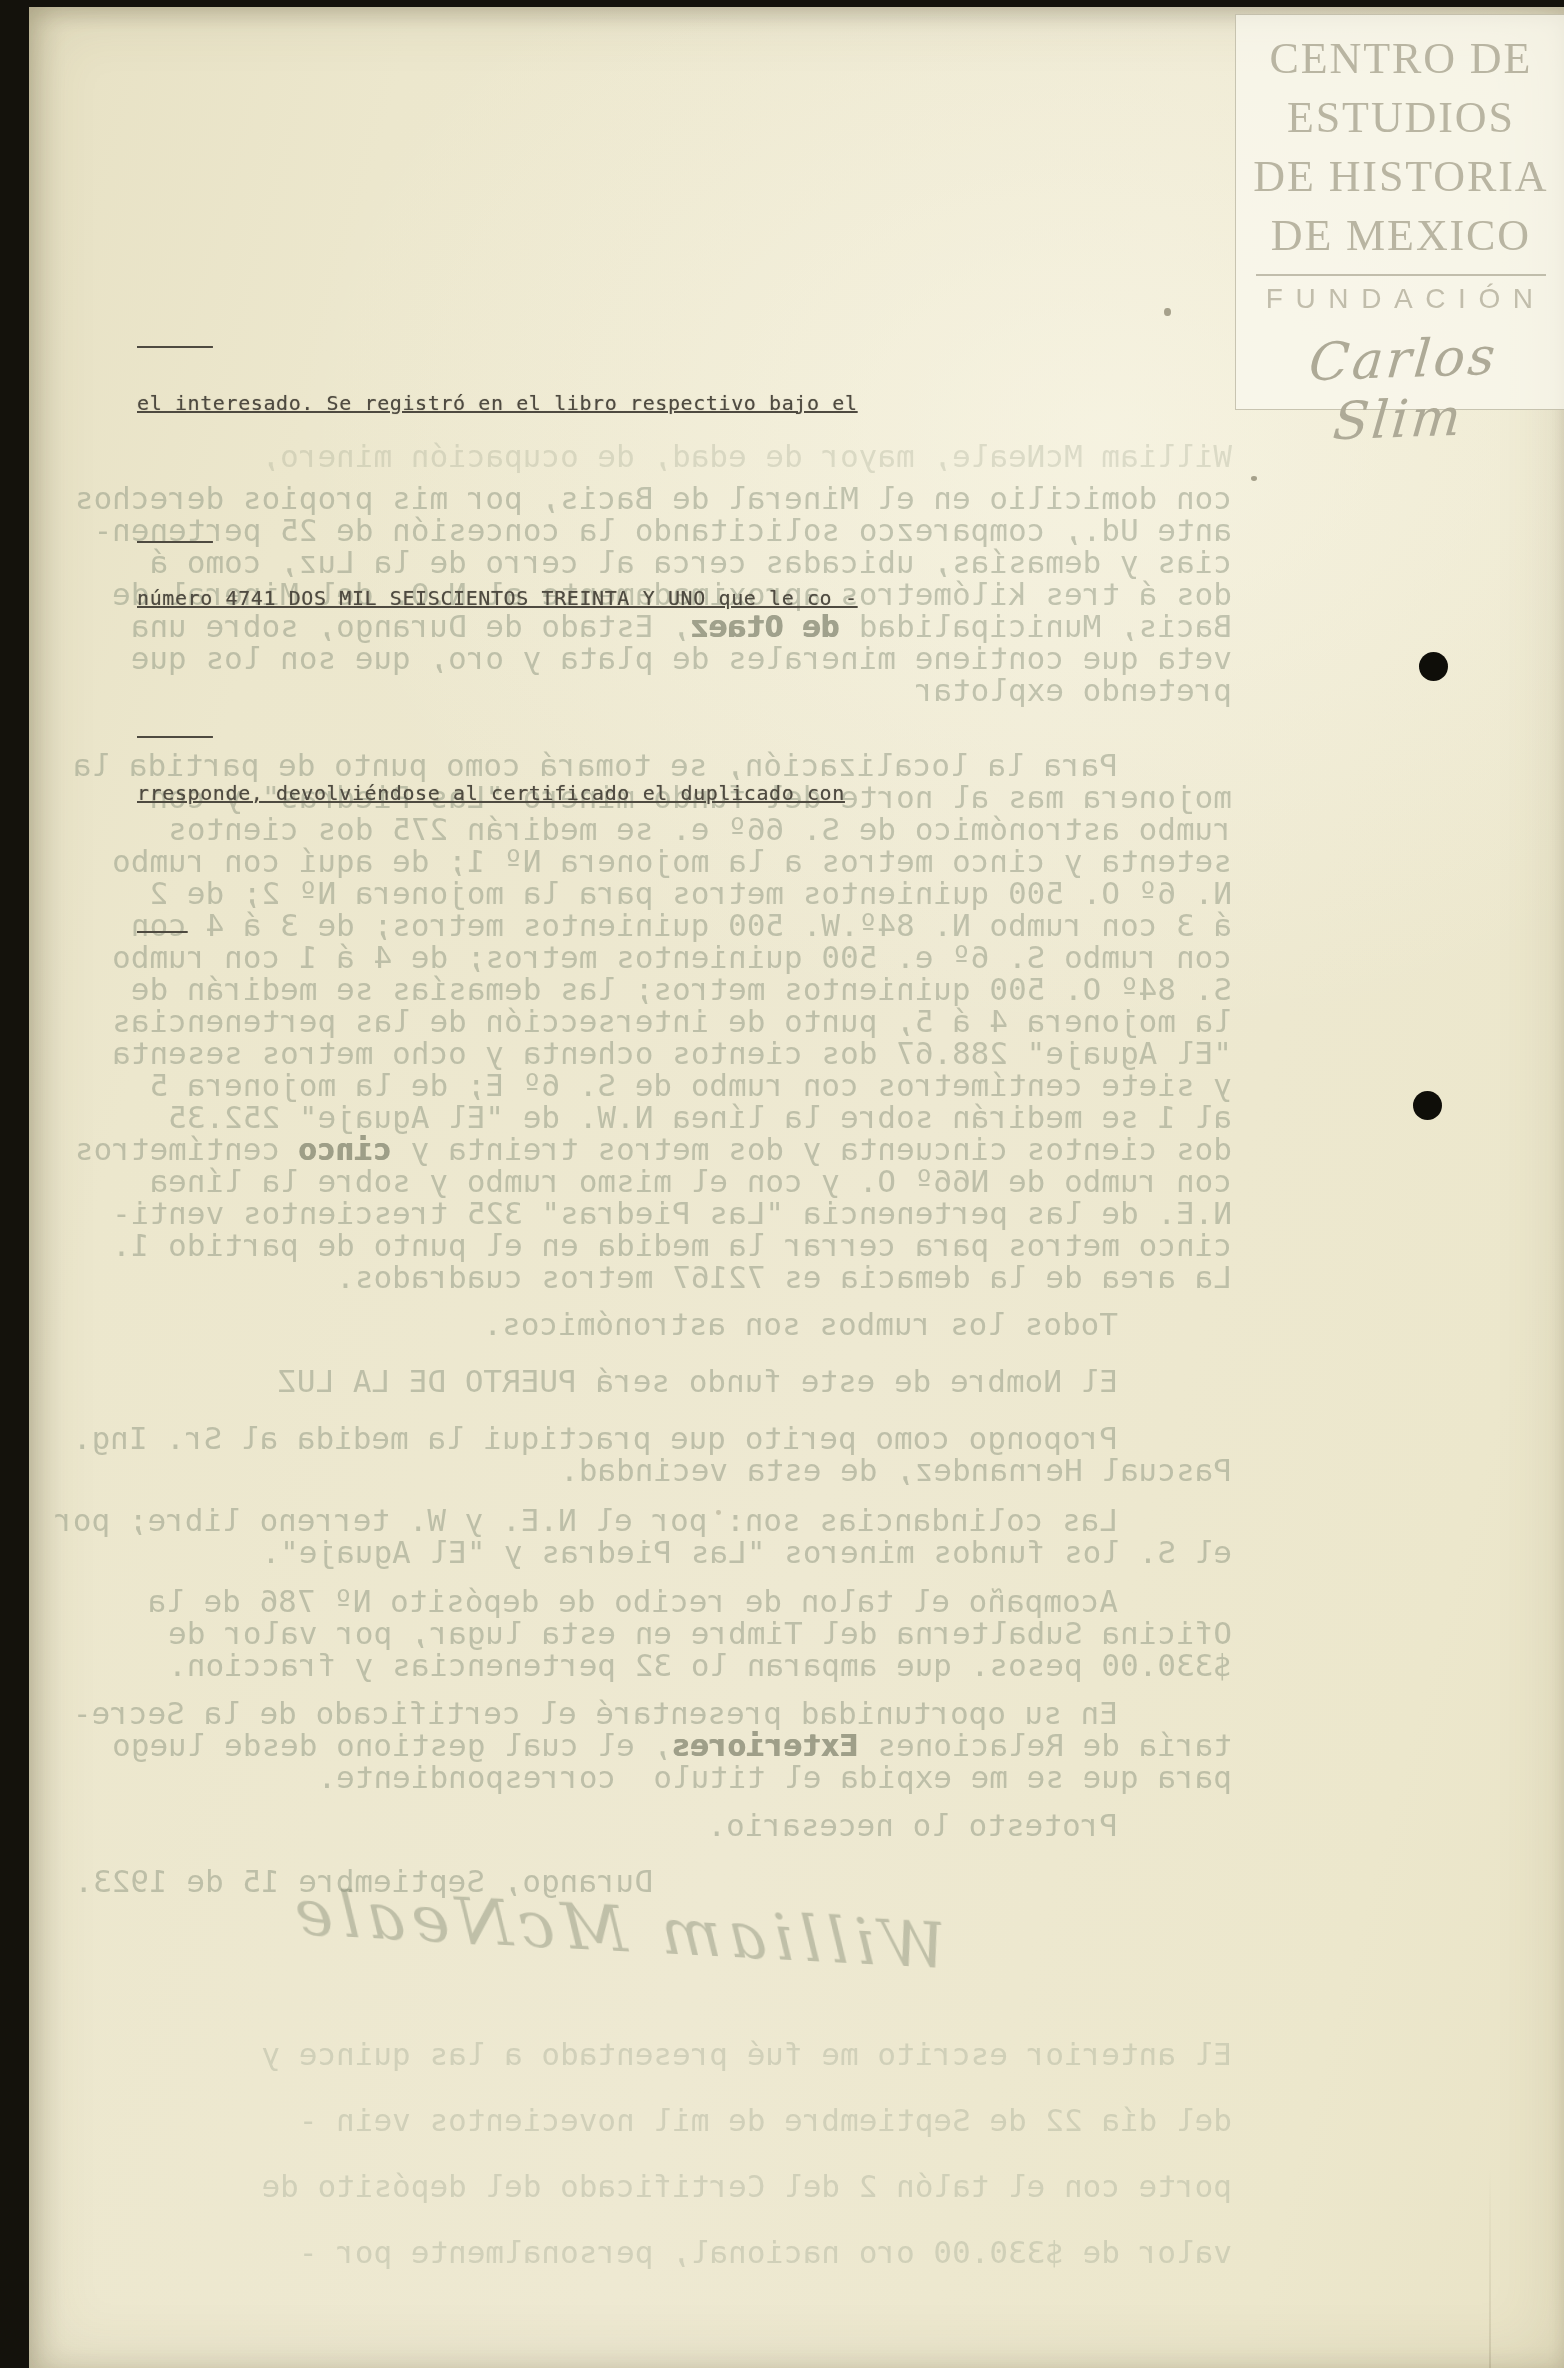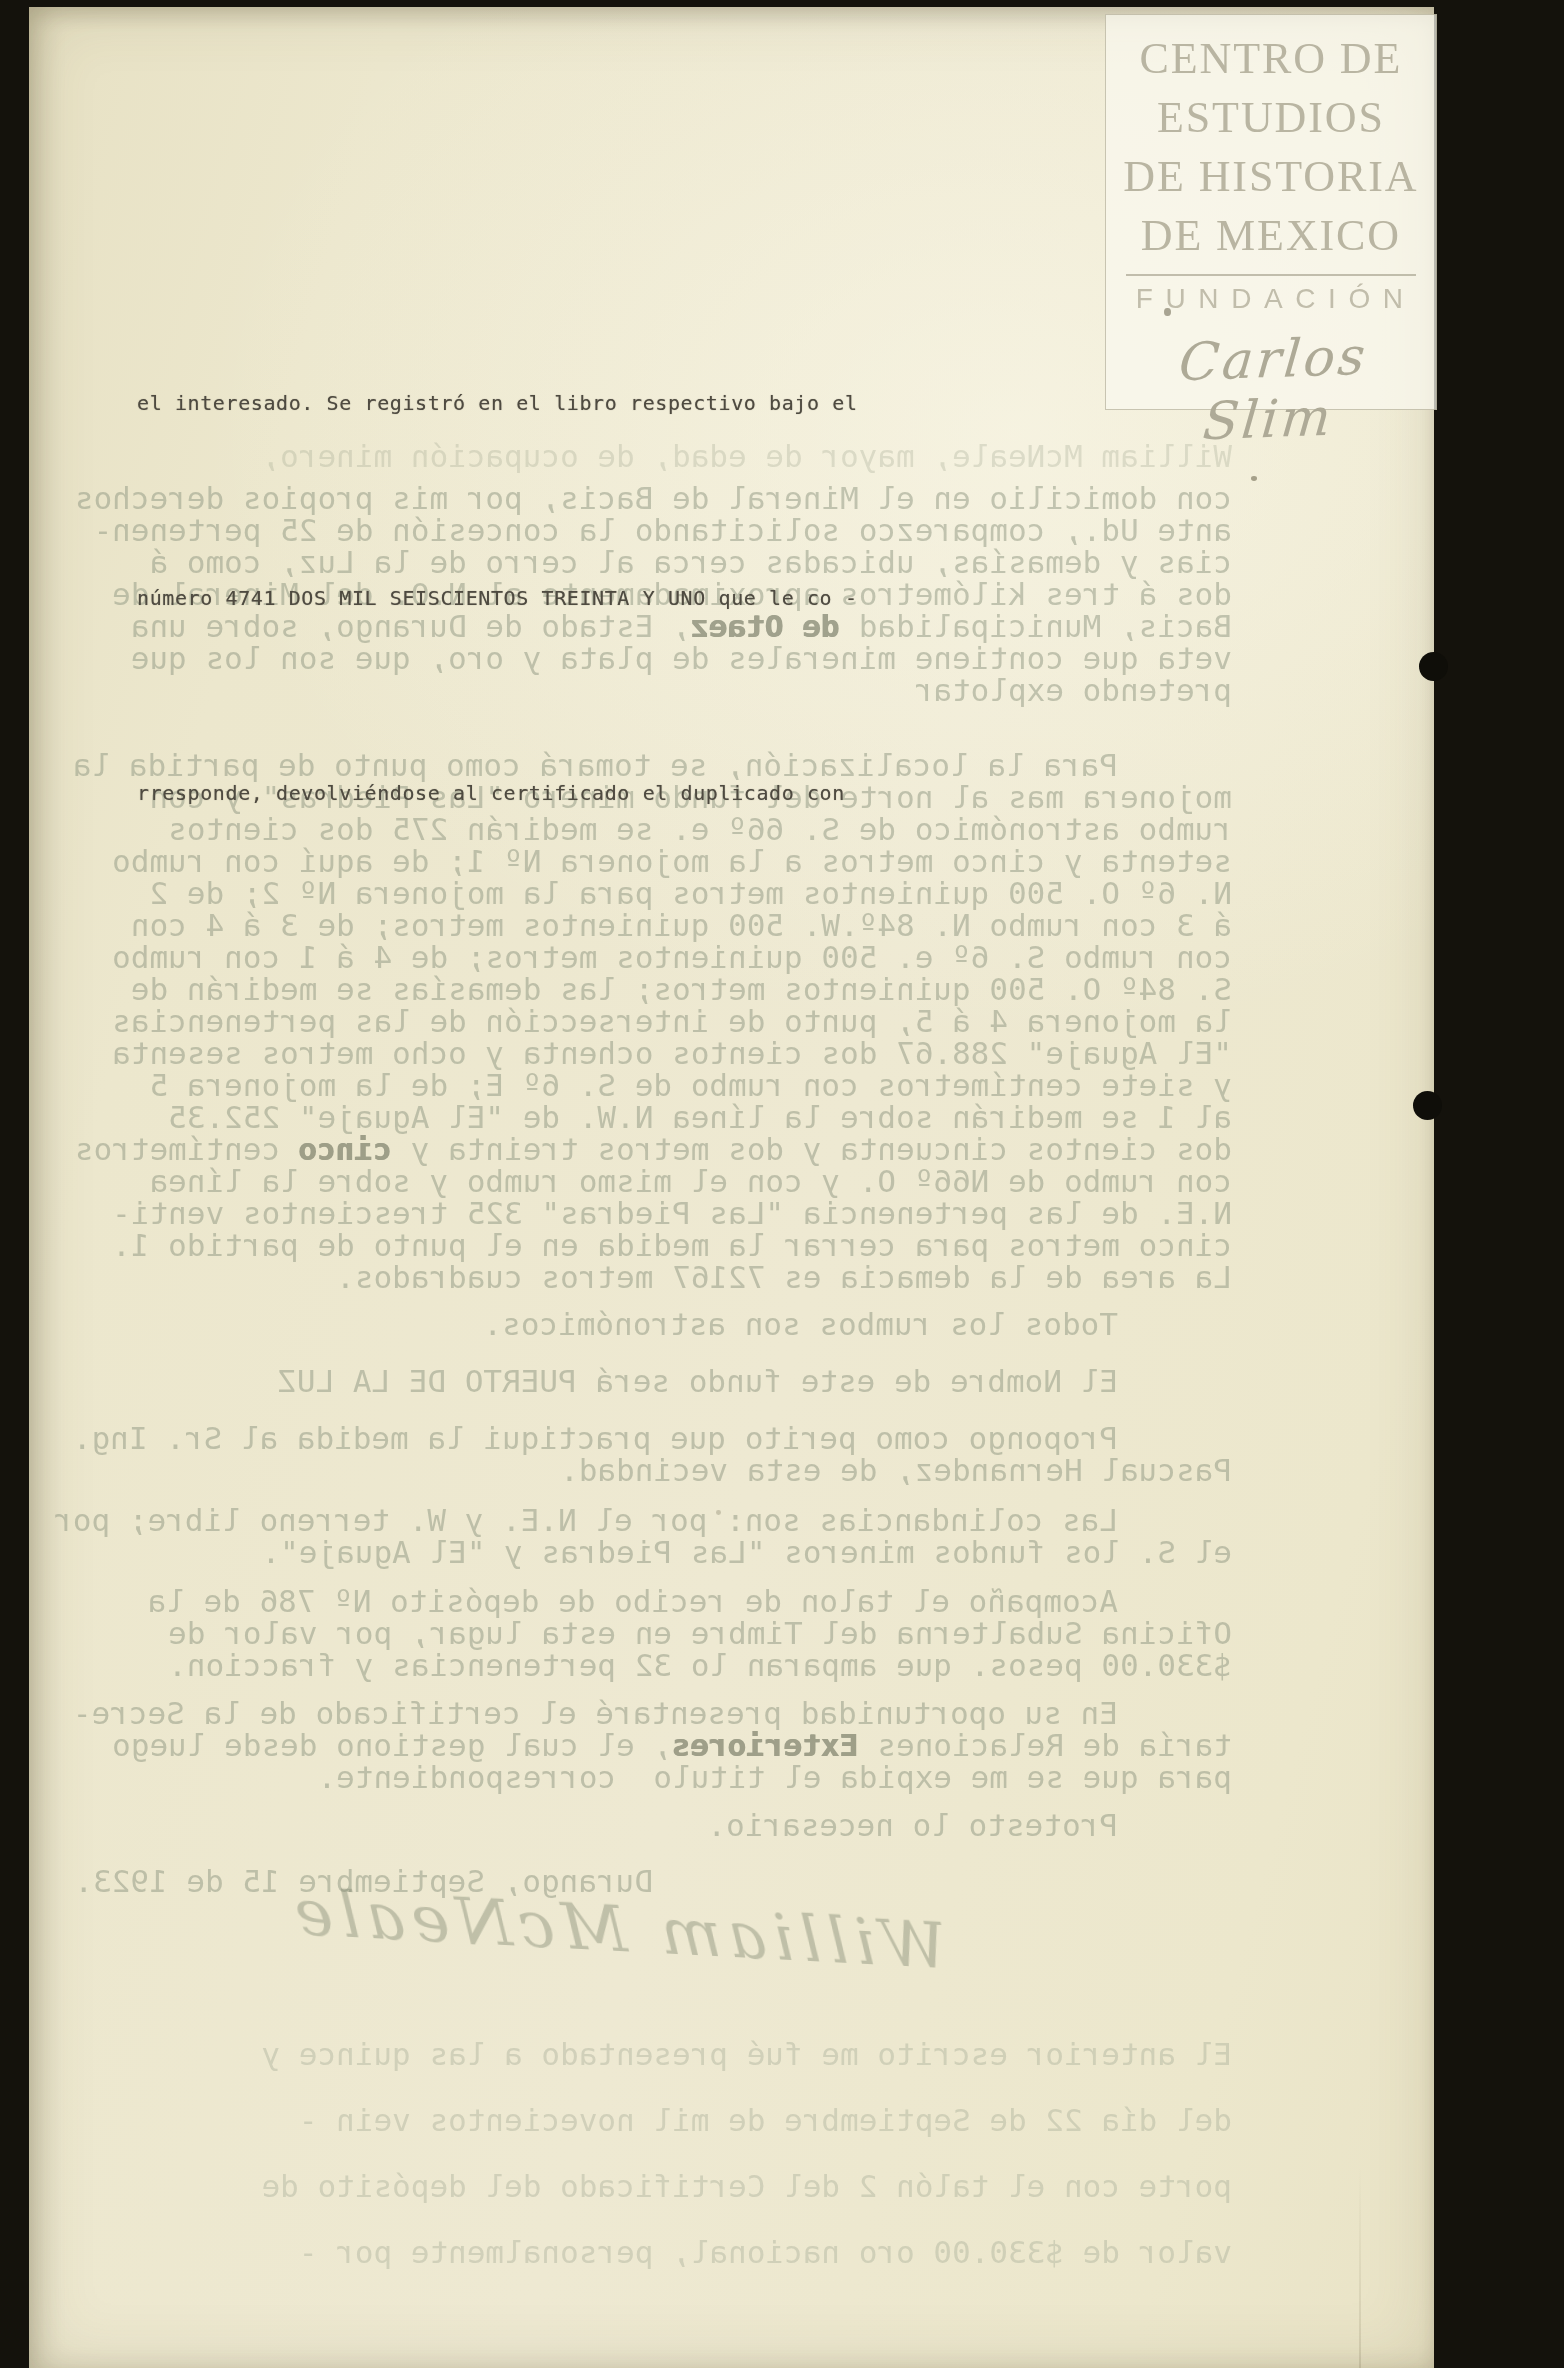--- a/index.html
+++ b/index.html
@@ -1,20 +1,20 @@
 <!DOCTYPE html>
 <html><head>
 <meta charset="utf-8">
 <style>
   html,body{margin:0;padding:0;}
   body{width:1564px;height:2368px;background:#14120c;position:relative;
        font-family:"DejaVu Sans Mono", monospace;overflow:hidden;}
   .stage{position:absolute;inset:0;}
   
-  .paper{position:absolute;left:29px;top:6.8px;width:1405px;height:2362px;
+  .paper{position:absolute;left:29px;top:6.8px;width:1535px;height:2362px;
     background:
       radial-gradient(ellipse 1159px 869px at 70% 18%, rgba(252,250,236,.55), rgba(252,250,236,0) 70%),
       linear-gradient(105deg,#e7e1c4 0%,#ece7cd 18%,#eee9d2 55%,#ece7cc 85%,#e9e3c6 100%);
     box-shadow:inset 0 0 68px rgba(95,82,40,.16), inset 13.5px 0 25px rgba(40,32,10,.14),
                inset 0 9.7px 17.4px rgba(40,32,10,.10);}
   .crease{position:absolute;right:73px;bottom:0;width:1.9px;height:203px;
     background:linear-gradient(180deg,rgba(70,60,30,0),rgba(70,60,30,.14));}
   .speck{position:absolute;border-radius:50%;background:rgba(70,64,40,.45);}
   
   .wm{position:absolute;right:-2.9px;top:7.7px;width:330px;height:394px;
@@ -24,21 +24,21 @@
     line-height:59px;letter-spacing:1.9px;color:#b9b5a2;}
   .wm .cap:first-child{margin-top:13.5px;}
   .wm .rule{width:88%;height:1.9px;background:#b3af9c;margin:8.7px auto 7.7px auto;opacity:.8;}
   .wm .fund{font-family:"Liberation Sans","DejaVu Sans",sans-serif;font-size:28px;
     letter-spacing:12.6px;color:#c1bdab;margin-top:1.9px;text-indent:9.7px;}
   .wm .script{font-family:"DejaVu Serif",serif;font-style:italic;font-size:52px;
     color:#aeaa97;transform:skewX(-7deg) rotate(-2deg);margin-top:13.5px;letter-spacing:2.9px;}
   
   .darkblock{position:absolute;left:108px;top:234px;width:792px;color:#4e4a40;
     font-size:20px;line-height:65px;white-space:pre;letter-spacing:0.6px;
-    text-shadow:0 0 1px rgba(78,74,64,.55);}
+    text-shadow:0 0 1px rgba(78,74,64,.55);text-decoration:underline;}
   .darkblock .initials{margin-left:179px;}
   
   .mirror{position:absolute;left:37px;top:0;width:1166px;height:2362px;
     transform:scaleX(-1);transform-origin:center;}
   .para{position:absolute;left:0;width:100%;font-size:31px;line-height:32px;
     color:#939a84;opacity:.52;letter-spacing:0;white-space:pre;
     filter:blur(0.4px);}
   .para .tl{height:32px;}
   .indent .tl:first-child{text-indent:114px;}
   .ghost{opacity:.26;}

